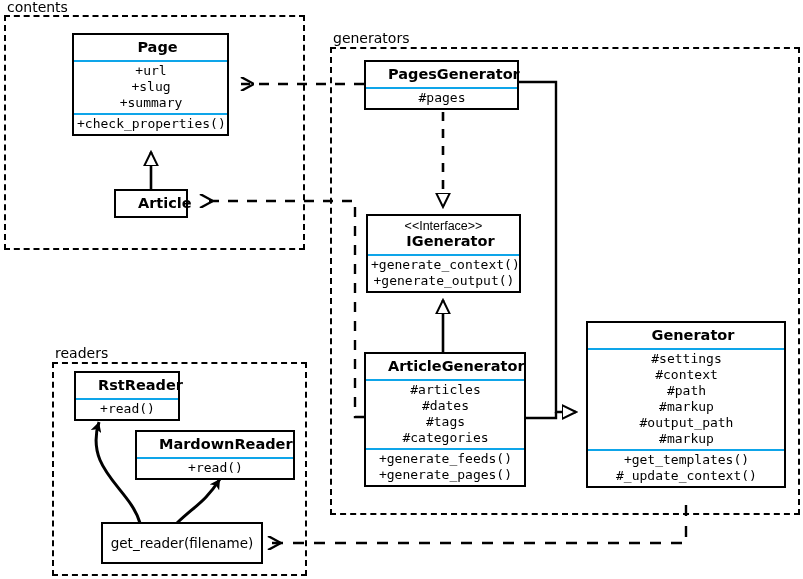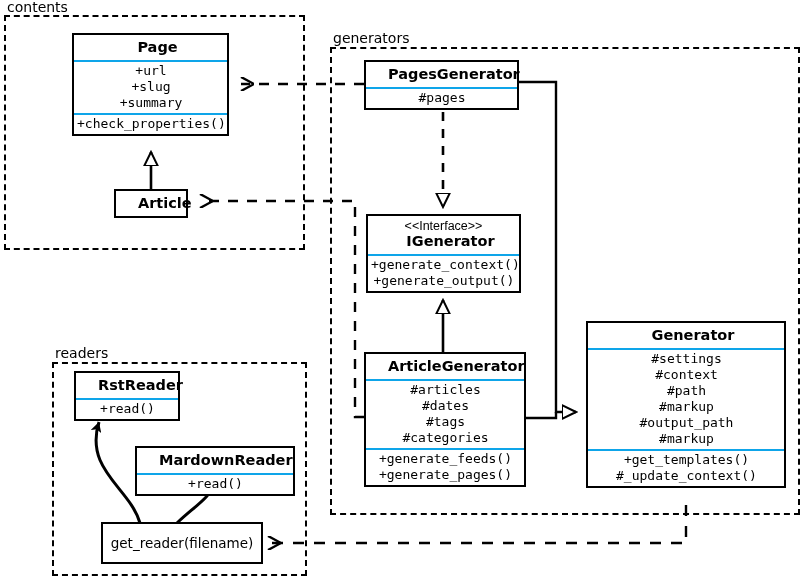--- a/index.html
+++ b/index.html
@@ -233,21 +233,21 @@
     </div>
   </div>
 
   <div class="cls" style="left:74px; top:371px; width:106px;">
     <div class="cname">RstReader</div>
     <div class="compartment">
       <div class="row">+read()</div>
     </div>
   </div>
 
-  <div class="cls" style="left:135px; top:446px; width:160px;">
+  <div class="cls" style="left:135px; top:430px; width:160px;">
     <div class="cname">MardownReader</div>
     <div class="compartment">
       <div class="row">+read()</div>
     </div>
   </div>
 
   <div class="plainbox" style="left:101px; top:522px; width:162px; height:42px;">
     <span>get_reader(filename)</span>
   </div>
 

